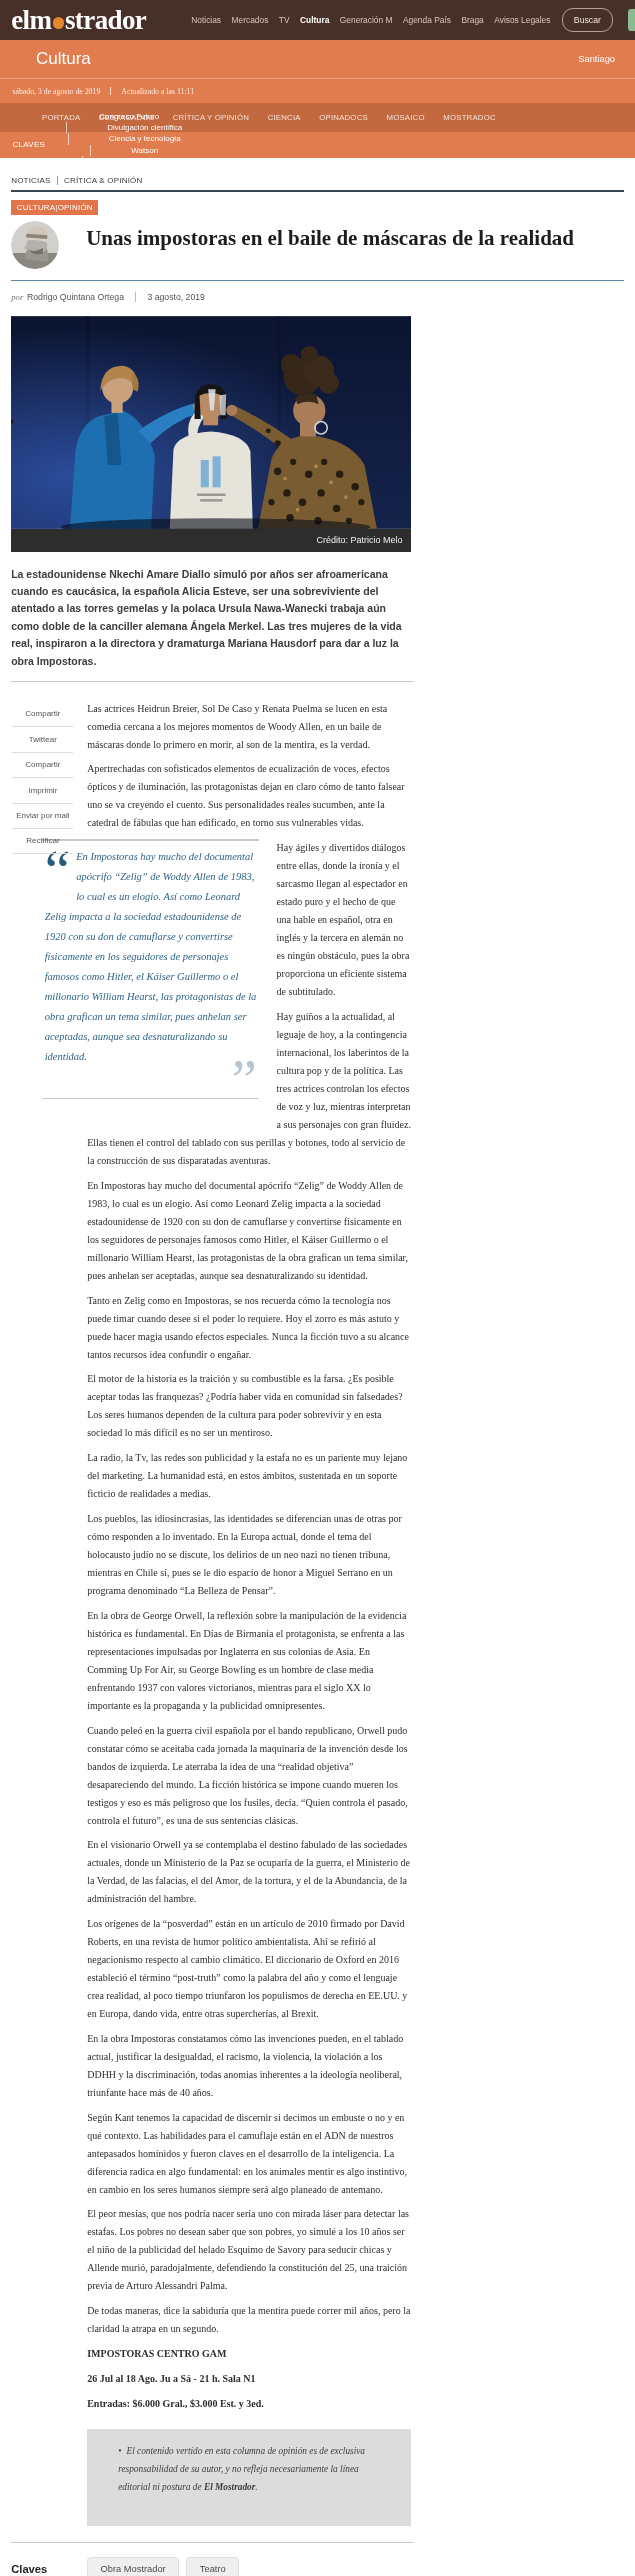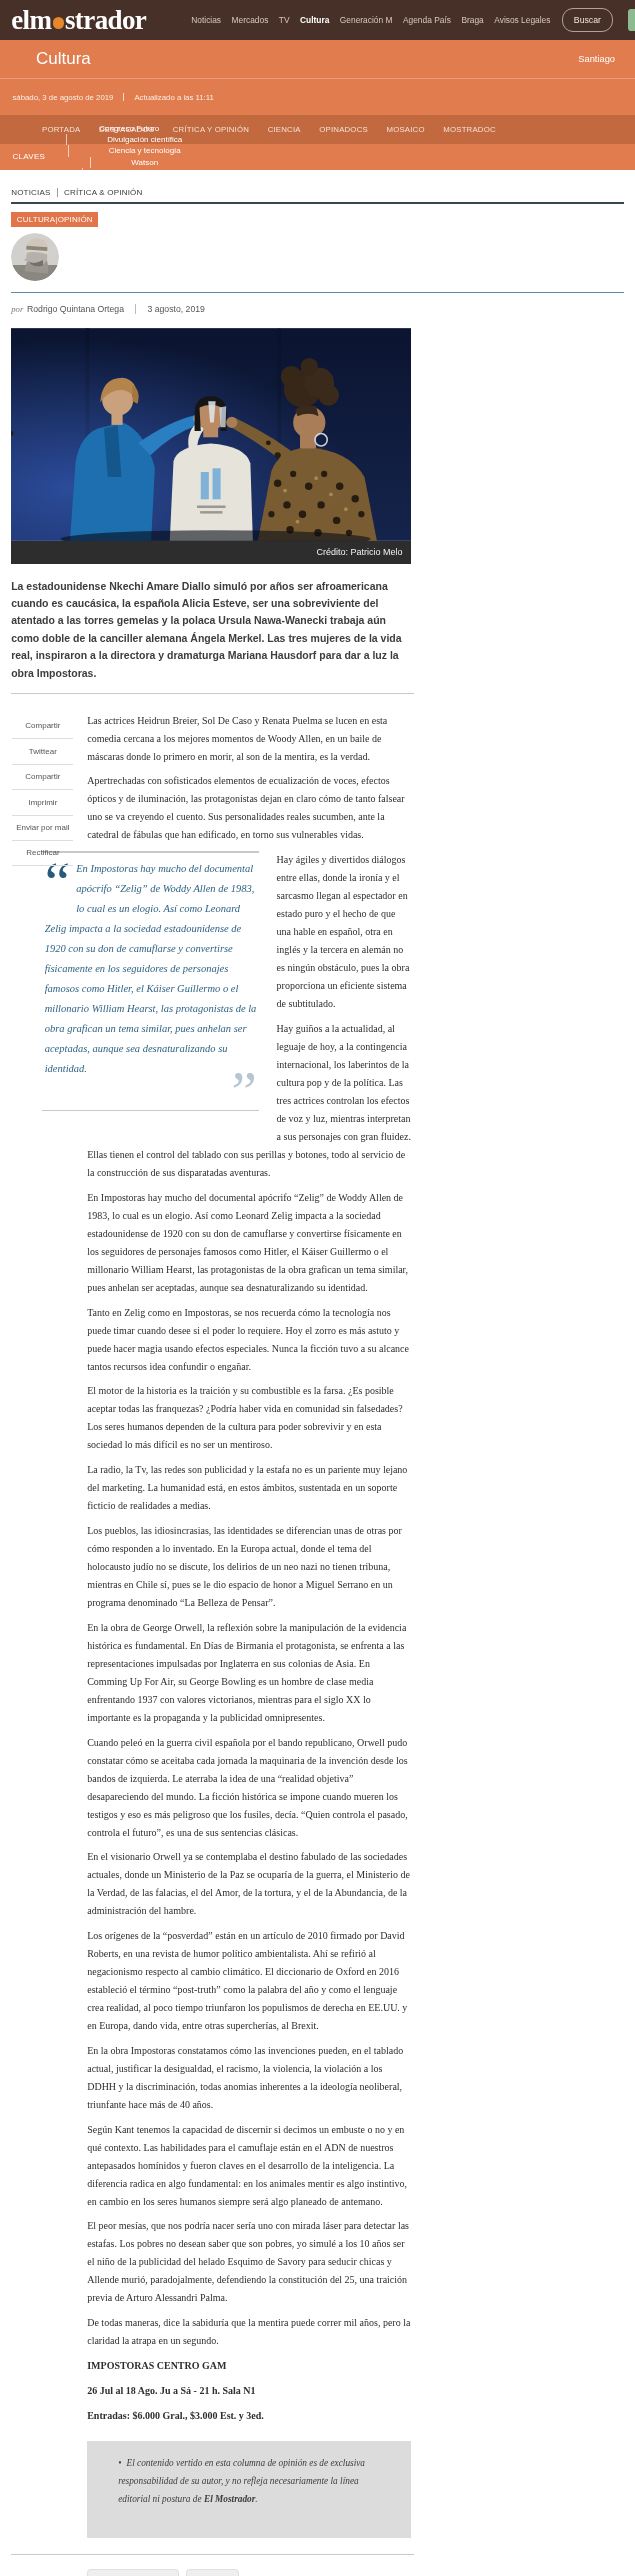--- a/index.html
+++ b/index.html
@@ -19,22 +19,22 @@
   .btn-search { margin-left:11.2px; background:transparent; border:0.6px solid #b2a198;
                 color:#efe5df; font-size:8.7px; padding:5.6px 11.2px; border-radius:11px; cursor:pointer; }
   .btn-login  { margin-left:15px; background:#8cbb8f; border:none; color:#fff;
                 font-size:8.7px; padding:6.2px 12.4px; border-radius:3.1px; cursor:pointer; }
 
   
   .band { background:#e07c4e; color:#fff; }
   .band-row1 { height:38px; display:flex; align-items:center; justify-content:space-between; padding:0 20px 0 36px; }
   .band-title { font-size:17px; font-weight:normal; }
   .band-city { font-size:9.3px; }
-  .band-row2 { height:37px; display:flex; align-items:center; padding:0 12.4px; font-size:7.8px; color:#fbeee6;
-               border-top:0.6px solid rgba(255,255,255,.25); }
+  .band-row2 { height:25px; display:flex; align-items:center; padding:0 12.4px; font-size:7.8px; color:#fbeee6;
+               border-top:0.6px solid rgba(255,255,255,.25);font-family:Liberation Serif, serif; }
   .vsep { border-left:0.6px solid rgba(255,255,255,.7); height:8.7px; margin:0 10px; }
 
   .nav2 { height:28.5px; background:#c2693f; display:flex; align-items:center; gap:18.6px; padding:0 42px; }
   .nav2-item { color:#f3e2d7; font-size:7.8px; text-decoration:none; letter-spacing:0.2px; white-space:nowrap; cursor:pointer; }
 
   .nav3 { height:26px; background:#e07c4e; display:flex; align-items:center; padding:0 12.4px; }
   .nav3-label { color:#fff; font-size:8px; letter-spacing:0.3px; margin-right:21px; }
   .nav3-items { display:flex; align-items:center;flex-direction:column; }
   .nav3-item { color:#fff; font-size:8px; text-decoration:none; padding:1.2px 10px; white-space:nowrap; cursor:pointer; }
   .nav3-item + .nav3-item { border-left:0.6px solid rgba(255,255,255,.65);padding-left:40px; }
@@ -184,20 +184,21 @@
           <path d="M22,62 Q24,44 34,38 L56,40 Q62,50 60,66 Z" fill="#9a958f"></path>
           <circle cx="42" cy="38" r="17" fill="#b5b0aa"></circle>
           <path d="M26,40 L21,44 L27,47 Z" fill="#b5b0aa"></path>
           <path d="M28,46 Q36,58 52,53 L52,44 Q38,52 28,46 Z" fill="#75706a"></path>
           <path d="M24,26 Q26,8 44,8 Q60,10 59,26 L58,30 L24,30 Z" fill="#cfc8ba"></path>
           <path d="M22,28 Q40,22 62,30 L61,35 Q40,28 21,33 Z" fill="#d8d3c8"></path>
           <rect x="25" y="22" width="34" height="6" fill="#8c8578" transform="rotate(4 42 25)"></rect>
         </g>
       </svg>
     </div>
+    <h2 class="article-title">Unas impostoras en el baile de máscaras de la realidad</h2>
   </div>
 
   <hr class="blue-line">
 
   <div class="byline">
     <em>por</em>
     <span class="author">Rodrigo Quintana Ortega</span>
     <span class="vline"></span>
     <span class="pub-date">3 agosto, 2019</span>
   </div>

